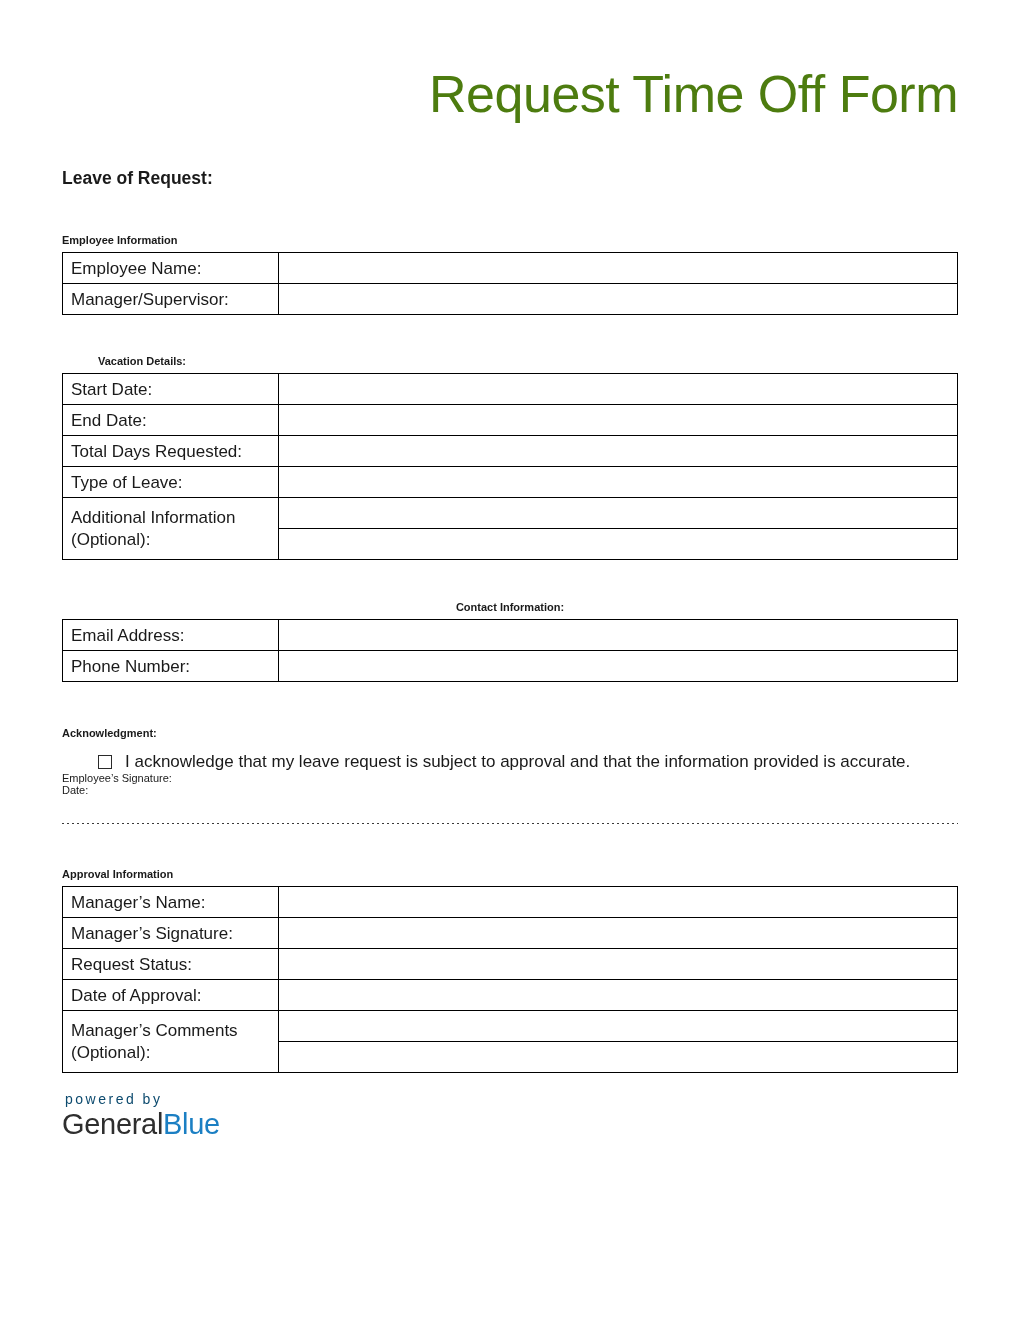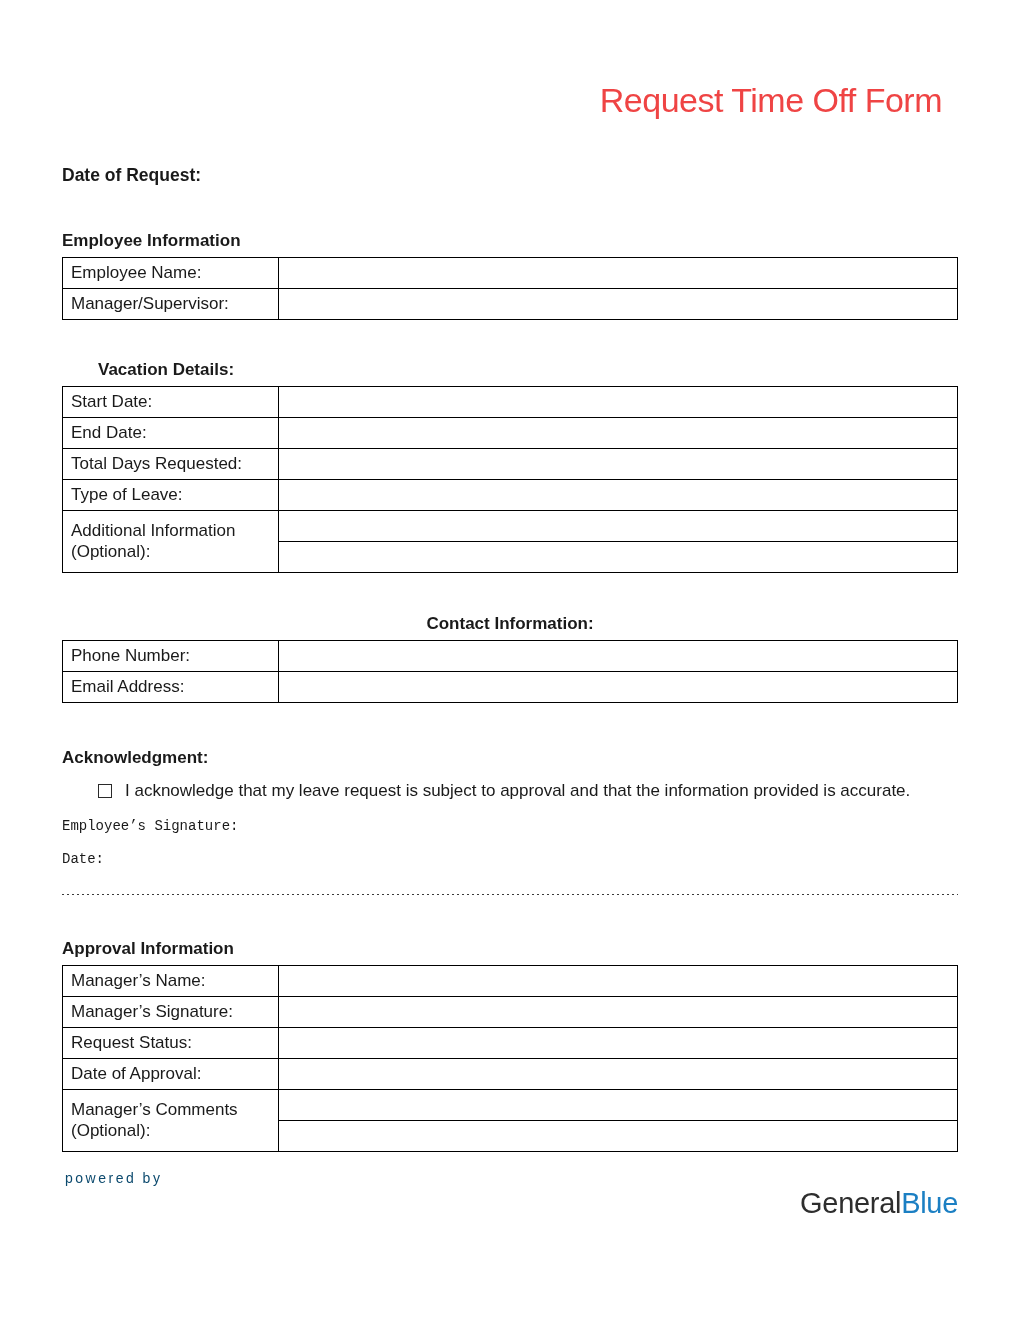--- a/index.html
+++ b/index.html
@@ -9,37 +9,37 @@
     margin: 0; padding: 0;
     width: 1020px; height: 1320px;
     background: #ffffff;
     overflow: hidden;
     font-family: "Liberation Sans", sans-serif;
     color: var(--ink);
   }
   .page { padding: 66px 62px 0 62px; }
 
   .title {
-    margin: 16px;
+    margin: 0;
     text-align: right;
-    font-size: 34px;
+    font-size: 52px;
     font-weight: 400;
     letter-spacing: -0.5px;
     line-height: 1.08;
-    color: #ef4444;
+    color: #4d7c0f;
   }
 
   .date-request {
     margin-top: 46px;
     font-size: 17.5px;
     font-weight: 700;
   }
 
   .sec-heading {
-    font-size: 17px;
+    font-size: 11px;
     font-weight: 700;
     margin: 0 0 6px 0;
   }
   .mt-emp { margin-top: 45px; }
   .mt-vac { margin-top: 40px; margin-left: 36px; }
   .mt-con { margin-top: 41px; text-align: center; }
   .mt-ack { margin-top: 45px; }
   .mt-app { margin-top: 44px; }
 
   table.form-table {
@@ -67,56 +67,54 @@
     padding-left: 36px;
   }
   .checkbox {
     display: inline-block;
     width: 14px; height: 14px;
     border: 1.5px solid #2a2a2a;
     background: #fff;
     flex: 0 0 auto;
   }
   .ack-sub {
-    margin-top: 17px;
-    font-size: 14px;
-    font-family: Liberation Mono, monospace;
+    margin-top: 0;
+    font-size: 11px;
   }
 
   .dashed-divider {
     margin-top: 27px;
     height: 1px;
     background: repeating-linear-gradient(90deg, #3a3a3a 0 2px, transparent 2px 5px);
   }
 
   .footer { margin-top: 18px; }
   .powered {
     font-size: 14px;
     color: #0c4a6e;
     letter-spacing: 2.5px;
     margin-left: 3px;
   }
   .brand {
     margin-top: 1px;
     font-size: 29px;
     letter-spacing: -0.3px;
-    text-align: right;
   }
   .brand-general { color: #2e2e2e; }
   .brand-blue { color: var(--brand-blue); }
 </style>
 </head>
 <body>
 
 <div class="page">
 
   <h1 class="title">Request Time Off Form</h1>
 
   <div class="date-request">
-    <span>Date of Request:</span>
+    <span>Leave of Request:</span>
     <span></span>
   </div>
 
   <div class="sec-heading mt-emp">Employee Information</div>
   <table class="form-table">
     <tbody>
         <tr>
       <td class="lbl">Employee Name:</td>
       <td class="val"></td>
     </tr>
@@ -153,25 +151,25 @@
     <tr>
       <td class="val"></td>
     </tr>
   </tbody>
     </table>
 
   <div class="sec-heading mt-con">Contact Information:</div>
   <table class="form-table">
     <tbody>
         <tr>
+      <td class="lbl">Email Address:</td>
+      <td class="val"></td>
+    </tr>
+    <tr>
       <td class="lbl">Phone Number:</td>
-      <td class="val"></td>
-    </tr>
-    <tr>
-      <td class="lbl">Email Address:</td>
       <td class="val"></td>
     </tr>
   </tbody>
     </table>
 
   <div class="sec-heading mt-ack">Acknowledgment:</div>
   <div class="ack-line">
     <span class="checkbox"></span>
     <span>I acknowledge that my leave request is subject to approval and that the information provided is accurate.</span>
   </div>

